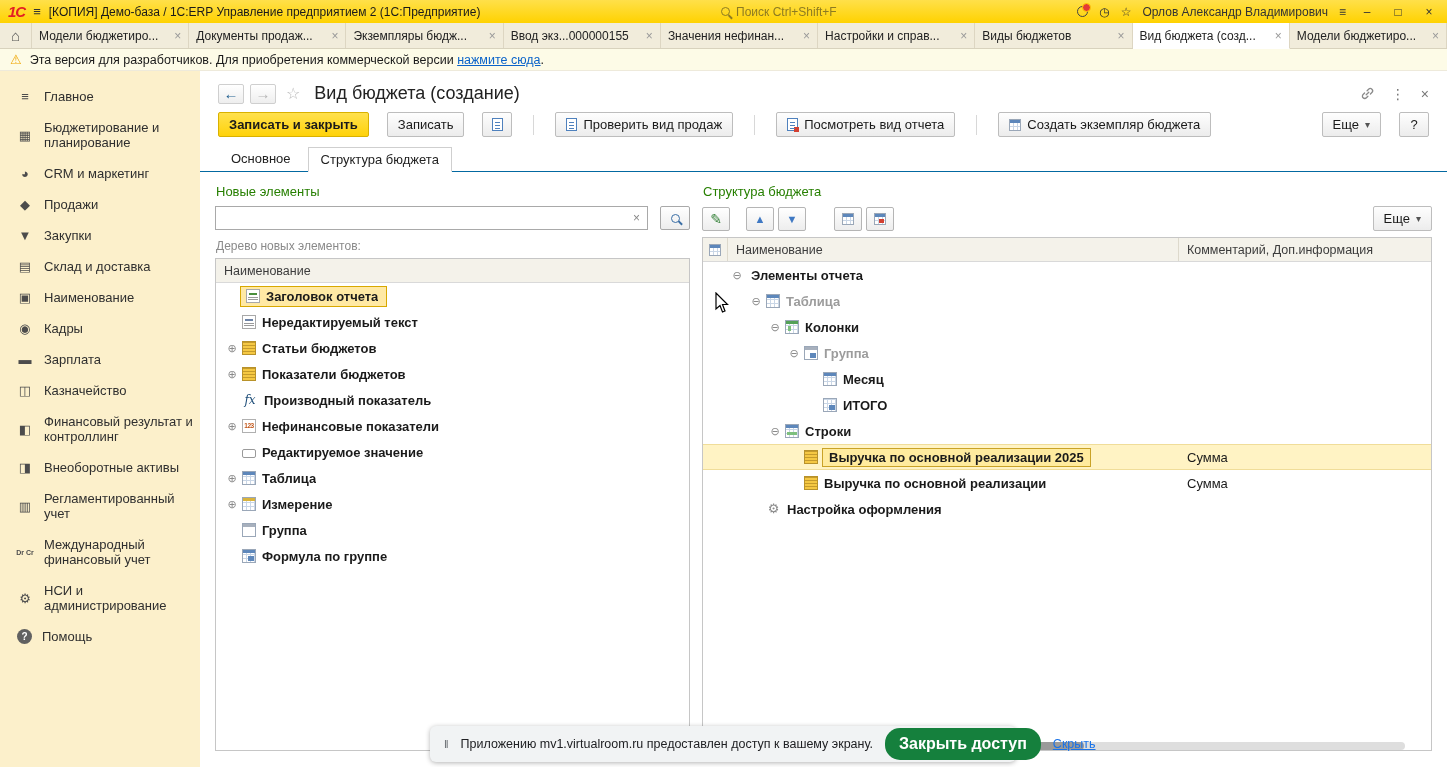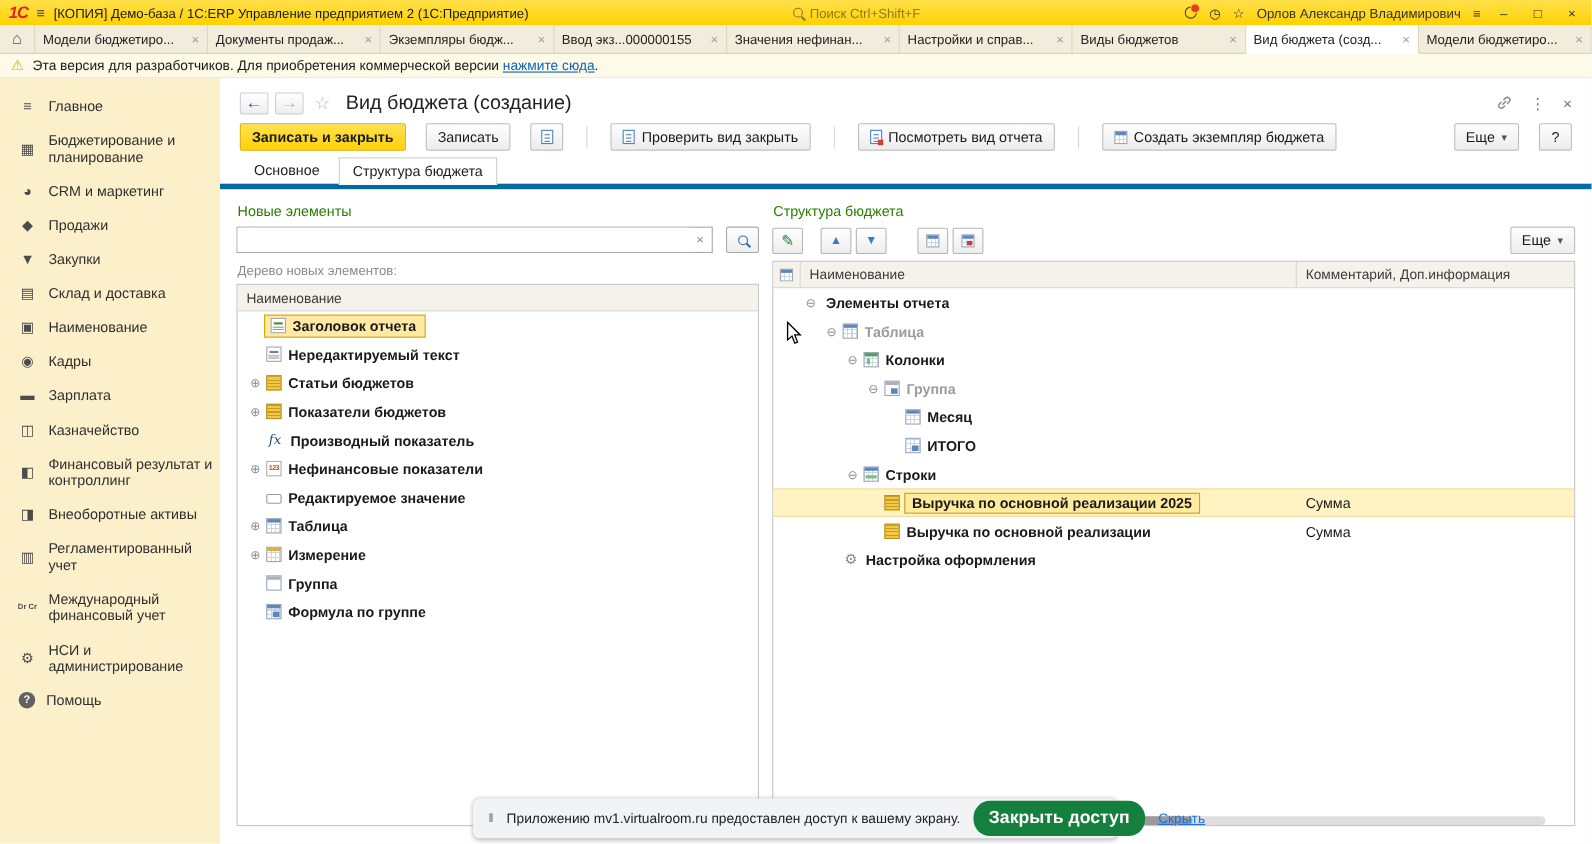--- a/index.html
+++ b/index.html
@@ -54,21 +54,21 @@
   .btn-primary{background:linear-gradient(#ffe14d,#ffd20a);border-color:#d9b100;font-weight:bold;}
   .btn-icon{width:30px;justify-content:center;padding:0;}
   .vsep{width:1px;height:20px;background:#d8d8d8;margin:0 3px;flex:none;}
   .caret{font-size:10px;color:#555;}
   .spacer{flex:1;}
 
   .bi-doc{width:11px;height:13px;border:1px solid #4f81bd;background:#fff;position:relative;flex:none;}
   .bi-doc::after{content:"";position:absolute;left:2px;right:2px;top:3px;height:1px;background:#4f81bd;box-shadow:0 3px 0 #4f81bd,0 6px 0 #4f81bd;}
   .bi-doc.red::before{content:"";position:absolute;right:-2px;bottom:-2px;width:5px;height:5px;background:#d23f31;}
 
-  .form-tabs{display:flex;align-items:flex-end;padding:0 18px;border-bottom:5px solid #0369a1;height:27px;gap:4px;}
+  .form-tabs{display:flex;align-items:flex-end;padding:0 18px;border-bottom:1px solid #0369a1;height:27px;gap:4px;}
   .ftab{padding:4px 12px;border:1px solid transparent;color:#222;}
   .ftab.active{border-color:#cfcfcf;border-bottom-color:#fff;background:#fff;margin-bottom:-1px;}
 
   
   .panels{flex:1;display:flex;gap:12px;padding:12px 15px 16px 15px;min-height:0;}
   .panel-left{width:475px;flex:none;display:flex;flex-direction:column;min-height:0;}
   .panel-right{flex:1;min-width:0;display:flex;flex-direction:column;min-height:0;}
   .panel-title{color:#267f00;font-size:13px;margin:0 0 7px 1px;}
 
   .search-row{display:flex;align-items:center;gap:12px;margin-bottom:7px;}
@@ -298,21 +298,21 @@
           </span>
         <span class="btn">
             <span>Записать</span>
           </span>
         <span class="btn btn-icon">
             <span class="bi-doc"></span>
           </span>
         <span class="vsep"></span>
         <span class="btn">
             <span class="bi-doc"></span>
-            <span>Проверить вид закрыть</span>
+            <span>Проверить вид продаж</span>
           </span>
         <span class="vsep"></span>
         <span class="btn">
             <span class="bi-doc red"></span>
             <span>Посмотреть вид отчета</span>
           </span>
         <span class="vsep"></span>
         <span class="btn">
             <span class="ti small ti-grid ti-hdr-blue"></span>
             <span>Создать экземпляр бюджета</span>

